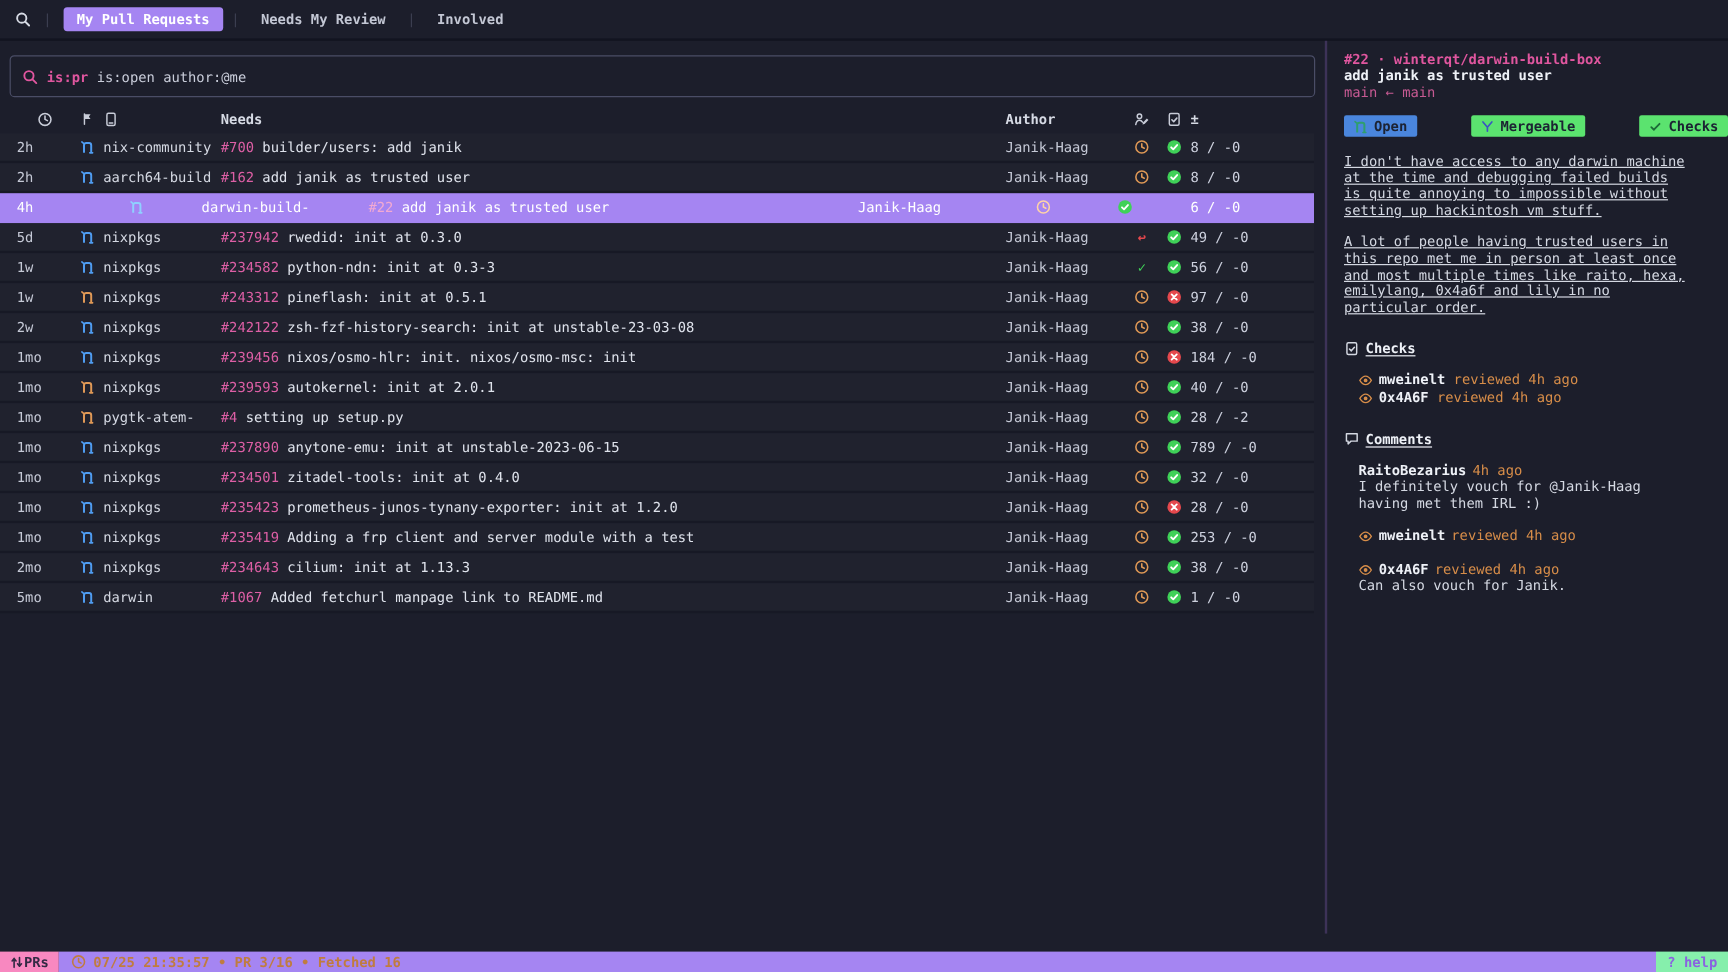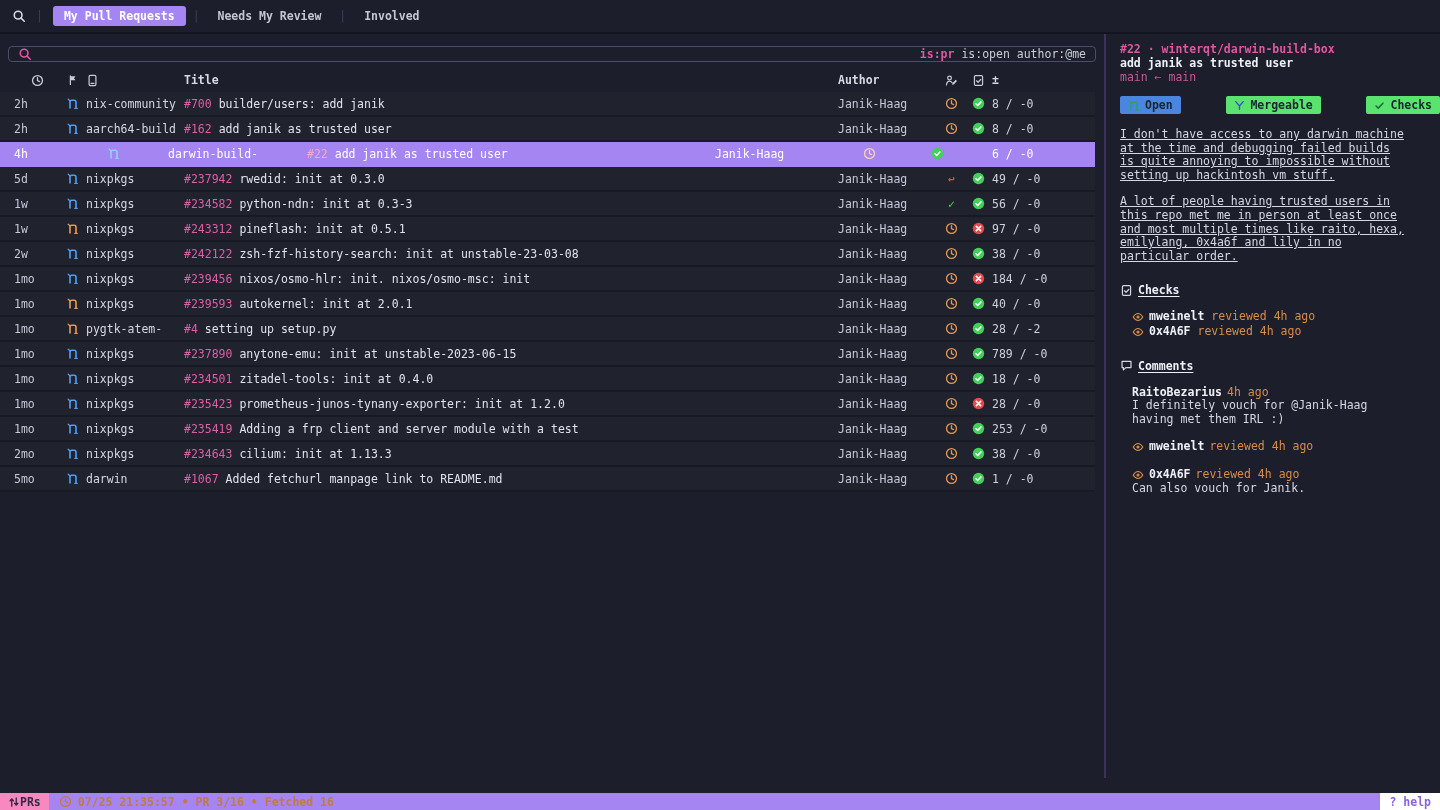--- a/index.html
+++ b/index.html
@@ -17,23 +17,23 @@
   .tabbar .sep{color:#3c3f52;}
   .tab{padding:3px 11px;border-radius:3px;font-weight:bold;color:#c3c7d4;cursor:default;}
   .tab.active{background:#a585f2;color:#ffffff;}
   
   .main{display:flex;height:744px;}
   .left{width:1104px;flex:none;}
   .divider-v{width:2px;background:#3d3258;flex:none;}
   .right{flex:1;padding:8px 0 0 14px;overflow:hidden;}
   
   .searchbox{
-    margin:12px 8px 6px 8px;height:16px;box-sizing:border-box;
+    margin:12px 8px 6px 8px;height:35px;box-sizing:border-box;
     border:1px solid #4a4d66;border-radius:4px;
-    display:flex;align-items:center;gap:7px;padding:0 9px;justify-content:space-between;
+    display:flex;align-items:center;gap:7px;padding:0 9px;
   }
   .searchbox .q-prefix{color:#e0569f;font-weight:bold;}
   .searchbox .q-rest{color:#c9cdda;}
   
   .thead,.trow{
     display:grid;
     grid-template-columns:46px 26px 98px 1fr 100px 27px 27px 86px;
     align-items:center;
     padding:0 17px 0 14px;width:1095px;box-sizing:border-box;
   }
@@ -84,21 +84,21 @@
   }
   .sb-mode{
     background:#f888c0;color:#342a44;display:flex;align-items:center;gap:0;
     padding:0 8px;flex:none;
   }
   .sb-info{
     background:#a585f2;color:#c07c3f;display:flex;align-items:center;gap:6px;
     padding:0 10px;flex:1;min-width:0;
   }
   .sb-help{
-    background:#ffffff;color:#8a63e0;display:flex;align-items:center;
+    background:#86efac;color:#8a63e0;display:flex;align-items:center;
     padding:0 9px;flex:none;
   }
 </style>
 </head>
 <body>
 
 <div class="app">
 
   <div class="tabbar">
     <span class="icon" id="tab-search-icon">
@@ -136,21 +136,21 @@
               <path d="M4.5 2.5v11.5" stroke="#c8ccd8" stroke-width="1.6" stroke-linecap="round"></path>
               <path d="M4.5 3h6.8l-1.9 2.6 1.9 2.6H4.5z" fill="#c8ccd8"></path>
             </svg>
           </span>
         <span class="icon" id="h-repo" style="justify-content:flex-start;">
             <svg width="13" height="13" viewBox="0 0 16 16" fill="none" xmlns="http://www.w3.org/2000/svg">
               <rect x="3.8" y="1.8" width="8.4" height="12.4" rx="1.6" stroke="#c8ccd8" stroke-width="1.5"></rect>
               <path d="M6.2 11.6h3.6" stroke="#c8ccd8" stroke-width="1.5" stroke-linecap="round"></path>
             </svg>
           </span>
-        <span>Title</span>
+        <span>Needs</span>
         <span>Author</span>
         <span class="icon" id="h-review">
             <svg width="13" height="13" viewBox="0 0 16 16" fill="none" xmlns="http://www.w3.org/2000/svg">
               <circle cx="5.6" cy="4.8" r="2.3" stroke="#c8ccd8" stroke-width="1.5"></circle>
               <path d="M1.8 13.3c.5-3 2-4.5 3.8-4.5 1.3 0 2.4.7 3.1 2" stroke="#c8ccd8" stroke-width="1.5" stroke-linecap="round"></path>
               <path d="M9.2 11.2l4-4.1 1.6 1.6-4 4.1-2.1.5z" fill="#c8ccd8"></path>
             </svg>
           </span>
         <span class="icon" id="h-ci">
             <svg width="13" height="13" viewBox="0 0 16 16" fill="none" xmlns="http://www.w3.org/2000/svg">
@@ -459,21 +459,21 @@
                 <circle cx="8" cy="8" r="6.1" stroke="#e09956" stroke-width="1.6"></circle>
                 <path d="M8 4.6V8l2.5 1.3" stroke="#e09956" stroke-width="1.6" stroke-linecap="round"></path>
               </svg>
             </span>
             <span class="cell c-ci icon">
               <svg width="13" height="13" viewBox="0 0 16 16" fill="none" xmlns="http://www.w3.org/2000/svg">
                 <circle cx="8" cy="8" r="7" fill="#3fd158"></circle>
                 <path d="M4.9 8.3l2.1 2.1 4-4.4" stroke="#ffffff" stroke-width="1.9" stroke-linecap="round" stroke-linejoin="round"></path>
               </svg>
             </span>
-            <span class="cell c-lines">18 / -0</span>
+            <span class="cell c-lines">32 / -0</span>
           </div>
           <div class="trow">
             <span class="cell c-time">1mo</span>
             <span class="cell c-state icon">
               <svg width="12" height="13" viewBox="0 0 16 16" fill="none" xmlns="http://www.w3.org/2000/svg">
                 <path d="M4 14.5V6q0-2.4 2.4-2.4h3.2Q12 3.6 12 6v8.5" stroke="#4f9cf0" stroke-width="2.2"></path>
                 <path d="M4.2 4.6L1.6 2.4" stroke="#4f9cf0" stroke-width="1.8" stroke-linecap="round"></path>
                 <path d="M10.4 14.5h3.2" stroke="#4f9cf0" stroke-width="1.8" stroke-linecap="round"></path>
               </svg>
             </span>

